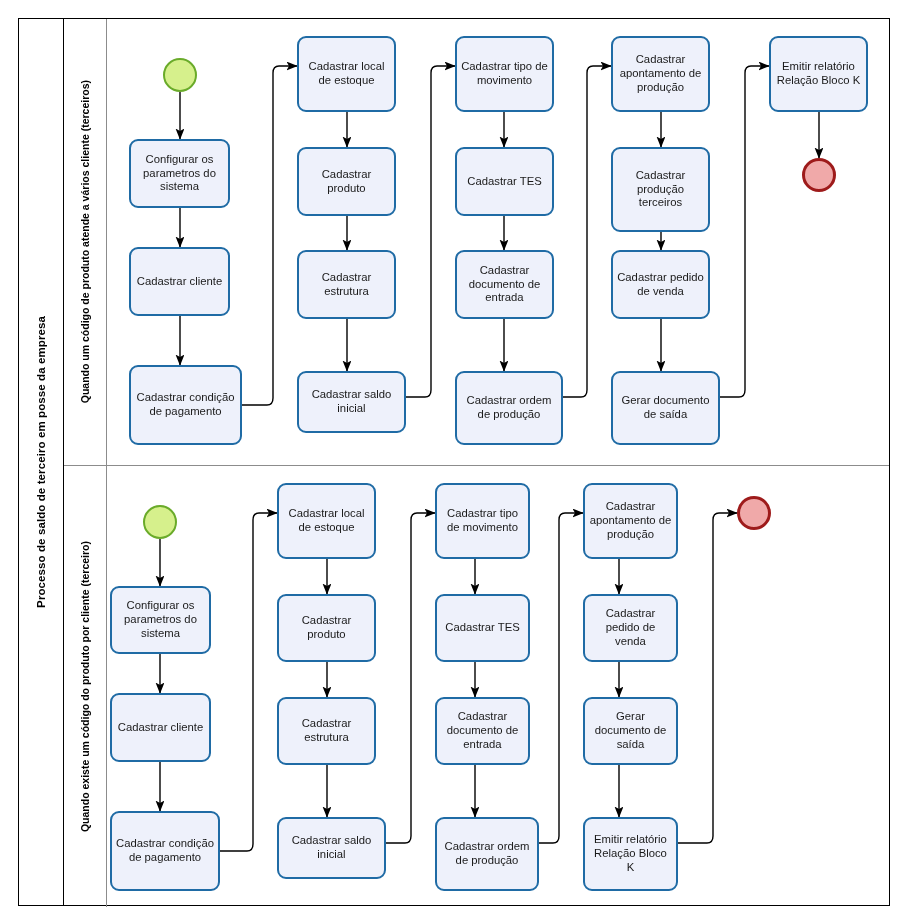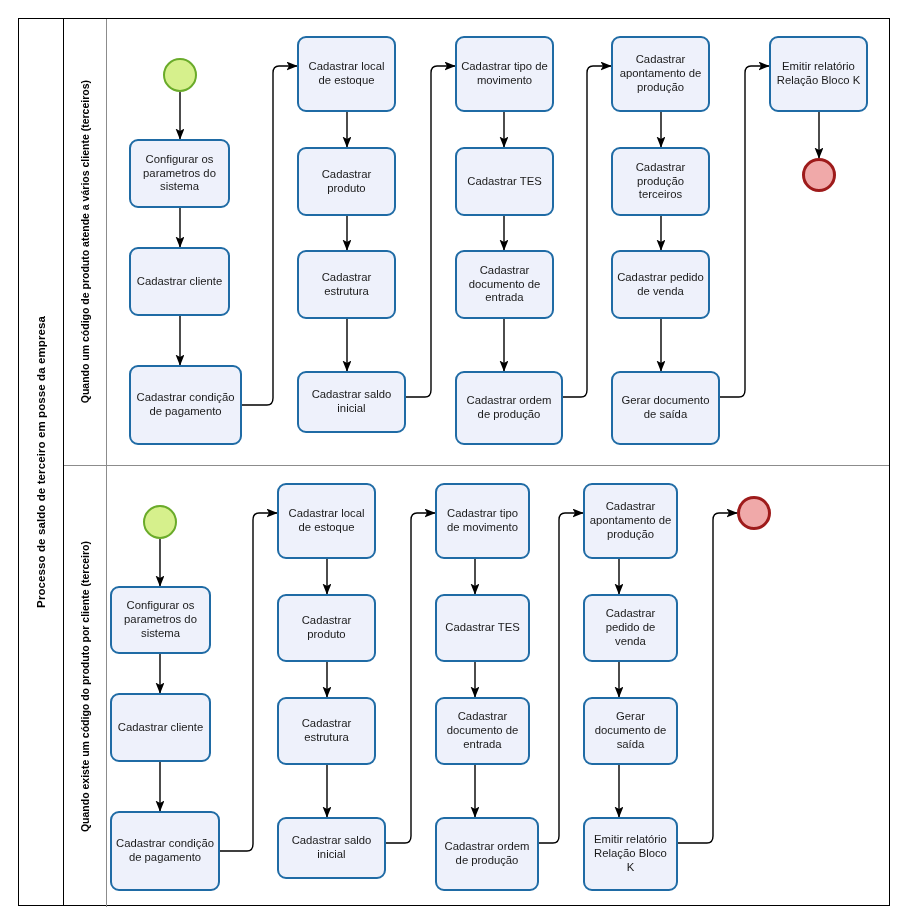--- a/index.html
+++ b/index.html
@@ -197,21 +197,21 @@
         <div class="task" style="left:190px; top:128px; width:99px; height:69px;">Cadastrar produto</div>
         <div class="task" style="left:190px; top:231px; width:99px; height:69px;">Cadastrar estrutura</div>
         <div class="task" style="left:190px; top:352px; width:109px; height:62px;">Cadastrar saldo inicial</div>
 
         <div class="task" style="left:348px; top:17px; width:99px; height:76px;">Cadastrar tipo de movimento</div>
         <div class="task" style="left:348px; top:128px; width:99px; height:69px;">Cadastrar TES</div>
         <div class="task" style="left:348px; top:231px; width:99px; height:69px;">Cadastrar documento de entrada</div>
         <div class="task" style="left:348px; top:352px; width:108px; height:74px;">Cadastrar ordem de produção</div>
 
         <div class="task" style="left:504px; top:17px; width:99px; height:76px;">Cadastrar apontamento de produção</div>
-        <div class="task" style="left:504px; top:128px; width:99px; height:69px;">Cadastrar produção terceiros</div>
+        <div class="task" style="left:504px; top:128px; width:99px; height:85px;">Cadastrar produção terceiros</div>
         <div class="task" style="left:504px; top:231px; width:99px; height:69px;">Cadastrar pedido de venda</div>
         <div class="task" style="left:504px; top:352px; width:109px; height:74px;">Gerar documento de saída</div>
 
         <div class="task" style="left:662px; top:17px; width:99px; height:76px;">Emitir relatório Relação Bloco K</div>
 
       </div>
     </div>
 
     <div class="lane lane-2">
       <div class="lane-title">

